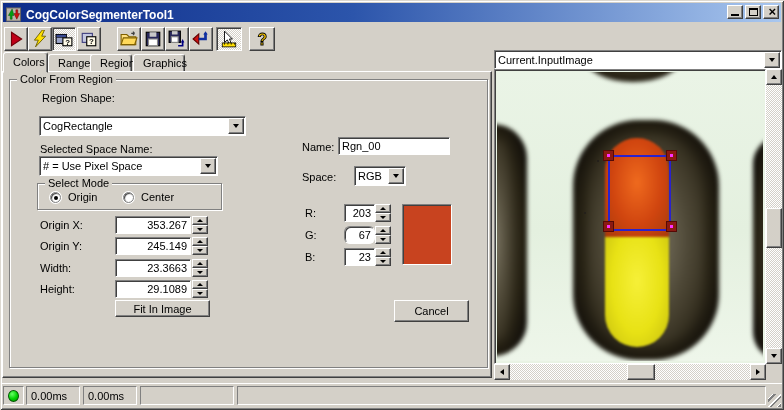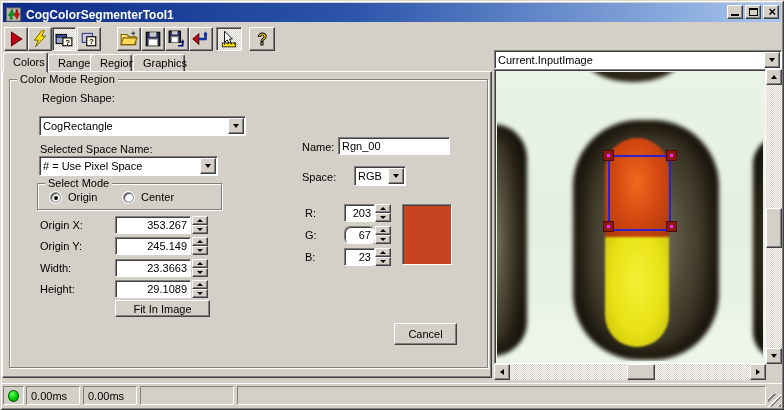--- a/index.html
+++ b/index.html
@@ -218,21 +218,21 @@
 
   <div class="tabstrip">
     <div class="tab sel" style="left:1px;  width:45px"><span>Colors</span></div>
     <div class="tab" style="left:46px; width:55px"><span>Range</span></div>
     <div class="tab" style="left:88px; width:42px"><span>Region</span></div>
     <div class="tab" style="left:131px;width:52px"><span>Graphics</span></div>
   </div>
 
   <div class="tabpage">
     <div class="grp-main groupbox">
-      <span class="grp-label" style="left:7px">Color Mode Region</span>
+      <span class="grp-label" style="left:7px">Color From Region</span>
 
       <span class="lbl" style="position:absolute;left:32px;top:12px">Region Shape:</span>
       <div class="combo" style="left:29px;top:36px;width:207px">
         <span class="cval">CogRectangle</span>
         <span class="cbtn bevel-up">
             <i class="tri down"></i>
           </span>
       </div>
 
       <span class="lbl" style="position:absolute;left:30px;top:63px">Selected Space Name:</span>
@@ -342,21 +342,21 @@
           <span class="sb bevel-up">
             <i class="tri up"></i>
           </span>
           <span class="sb bevel-up">
             <i class="tri down"></i>
           </span>
         </span>
 
       <div class="sunken" style="position:absolute;left:392px;top:124px;width:50px;height:61px;background:#c8431f"></div>
 
-      <div class="btn bevel-up" style="left:384px;top:243px;width:63px;height:22px">
+      <div class="btn bevel-up" style="left:384px;top:220px;width:75px;height:22px">
           <span>Cancel</span>
         </div>
     </div>
   </div>
 
   <div class="combo src-combo" style="height:19px">
     <span class="cval">Current.InputImage</span>
     <span class="cbtn bevel-up">
         <i class="tri down"></i>
       </span>

